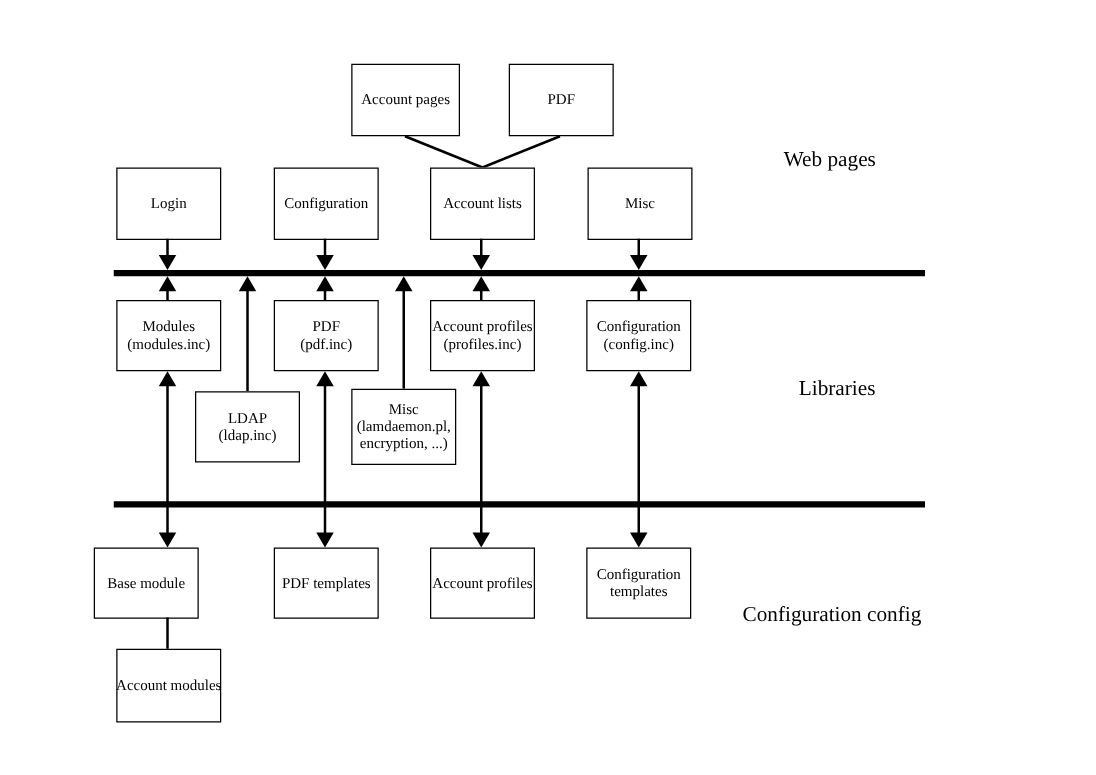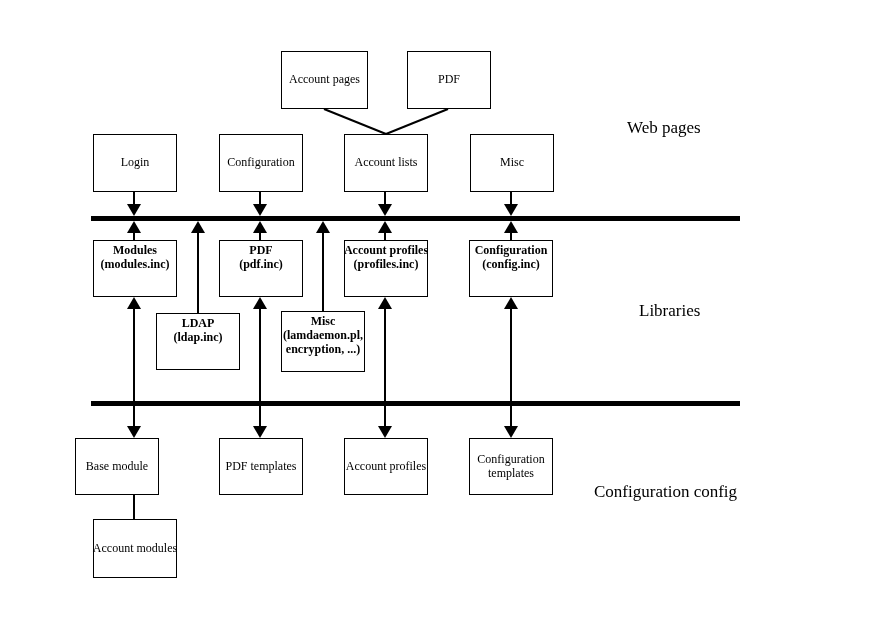--- a/index.html
+++ b/index.html
@@ -18,21 +18,21 @@
     border: 1px solid #000000;
     background: #ffffff;
     display: flex;
     flex-direction: column;
     align-items: center;
     justify-content: center;
     text-align: center;
     font-size: 12px;
     line-height: 1.15;
   }
-  .box.two-part { justify-content: flex-start; padding: 3px 12px; font-weight: bold; }
+  .box.two-part { justify-content: center; padding: 3px 12px; }
   .box .lbl { white-space: nowrap; }
   .box .lbl.wrap { white-space: normal; }
   .bus {
     position: absolute;
     left: 91px;
     width: 671px;
     height: 5px;
     background: #000000;
   }
   .vl { position: absolute; width: 2px; background: #000000; }

